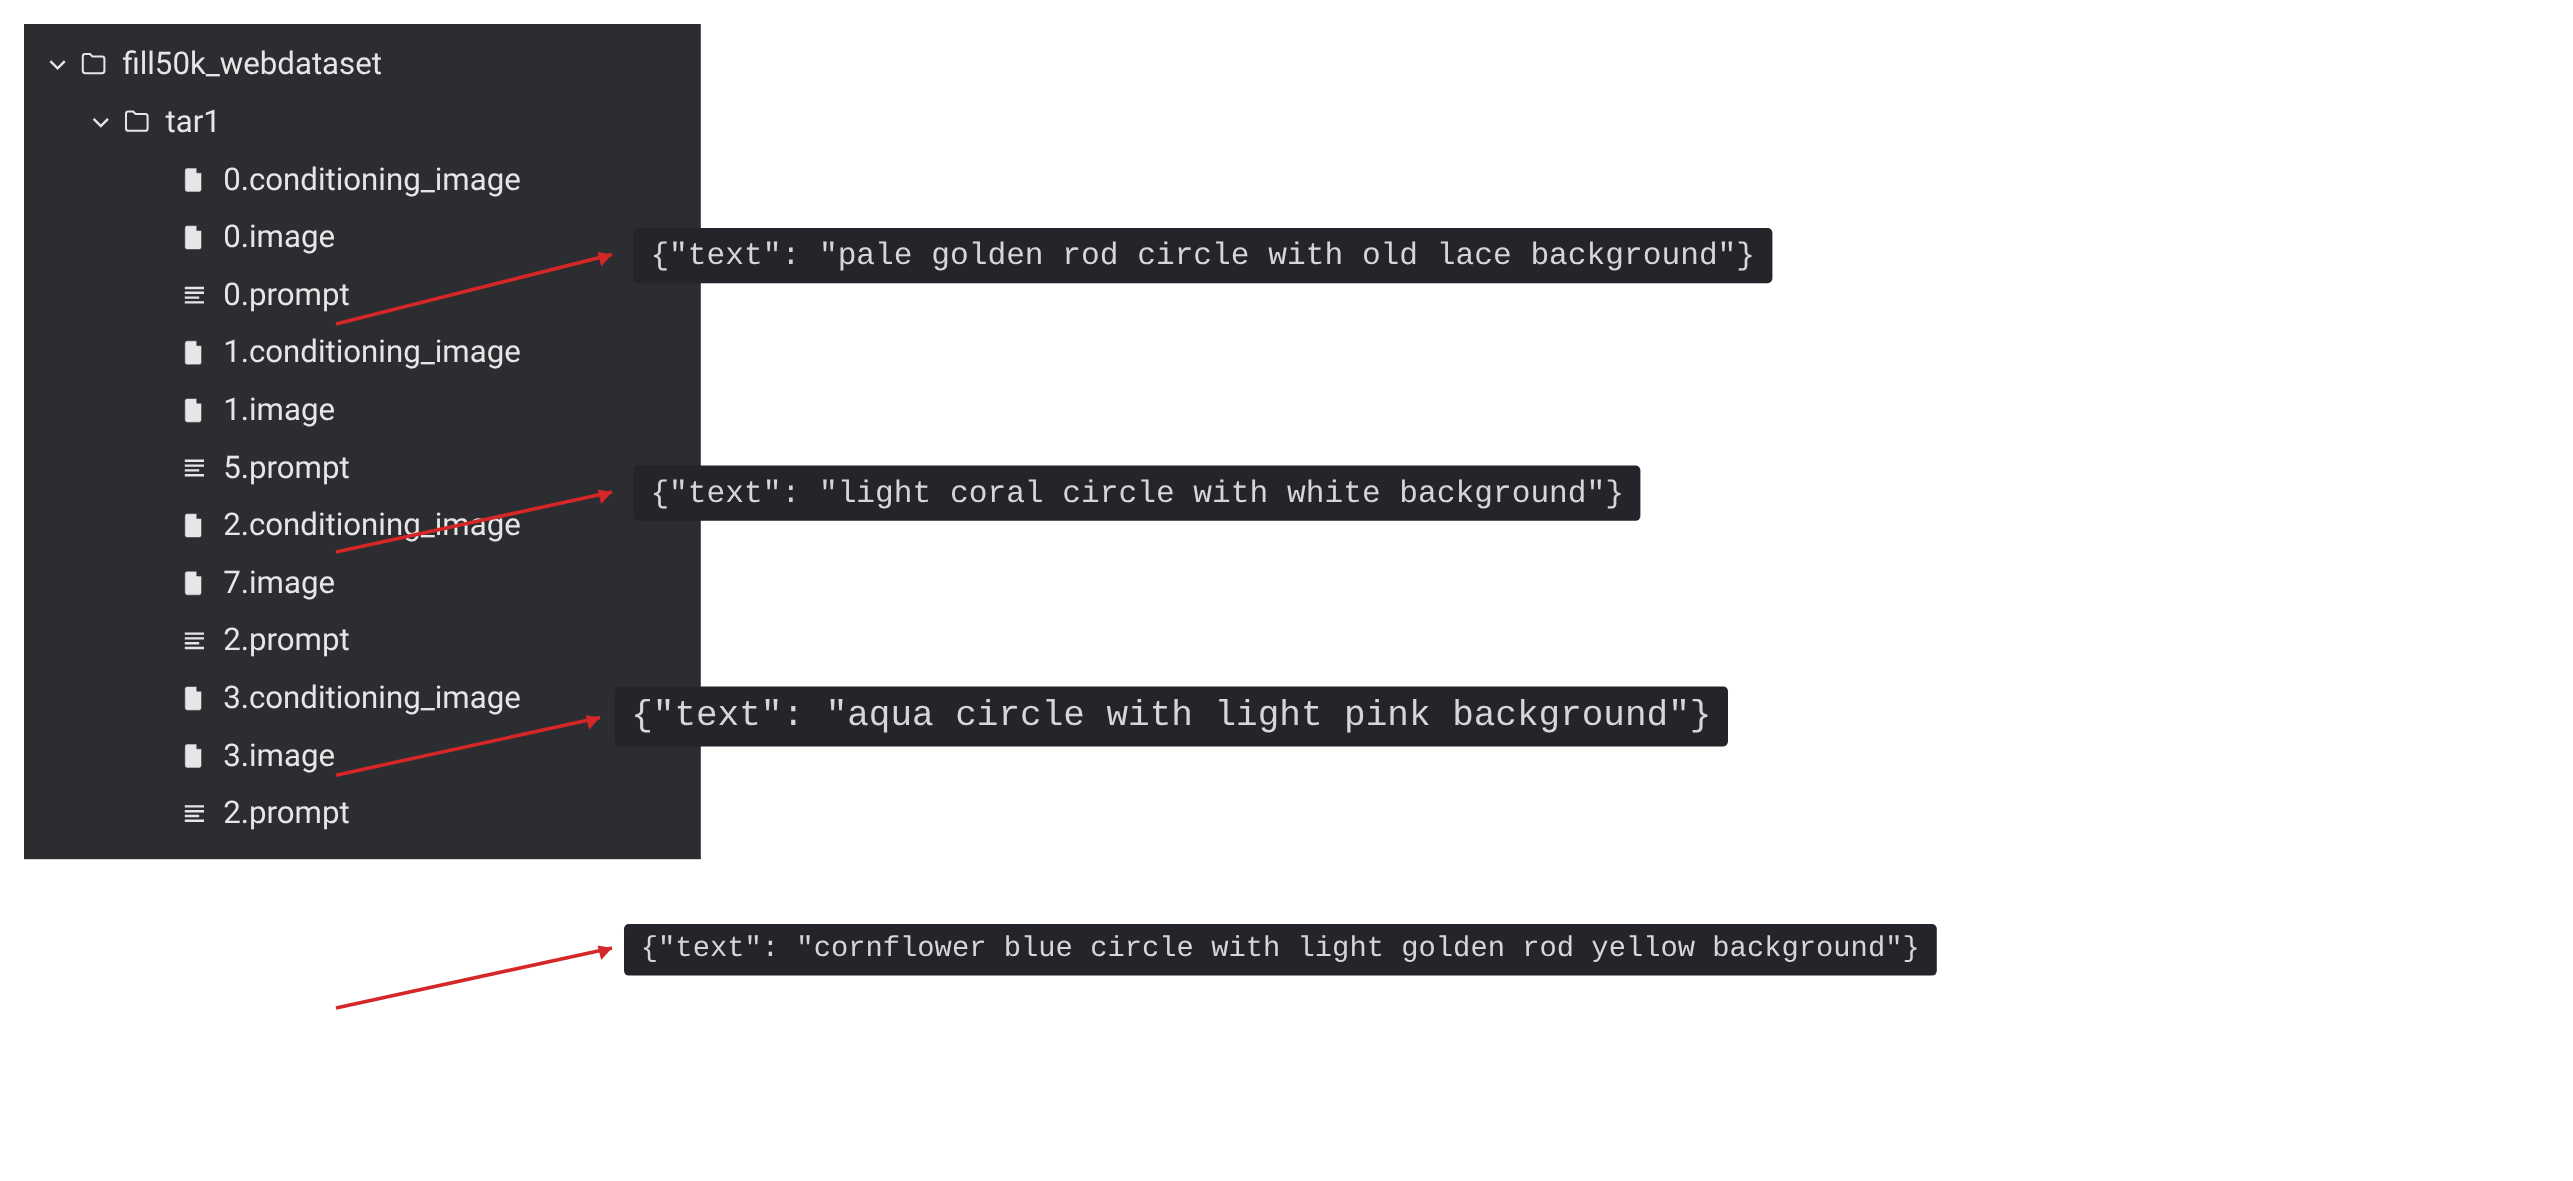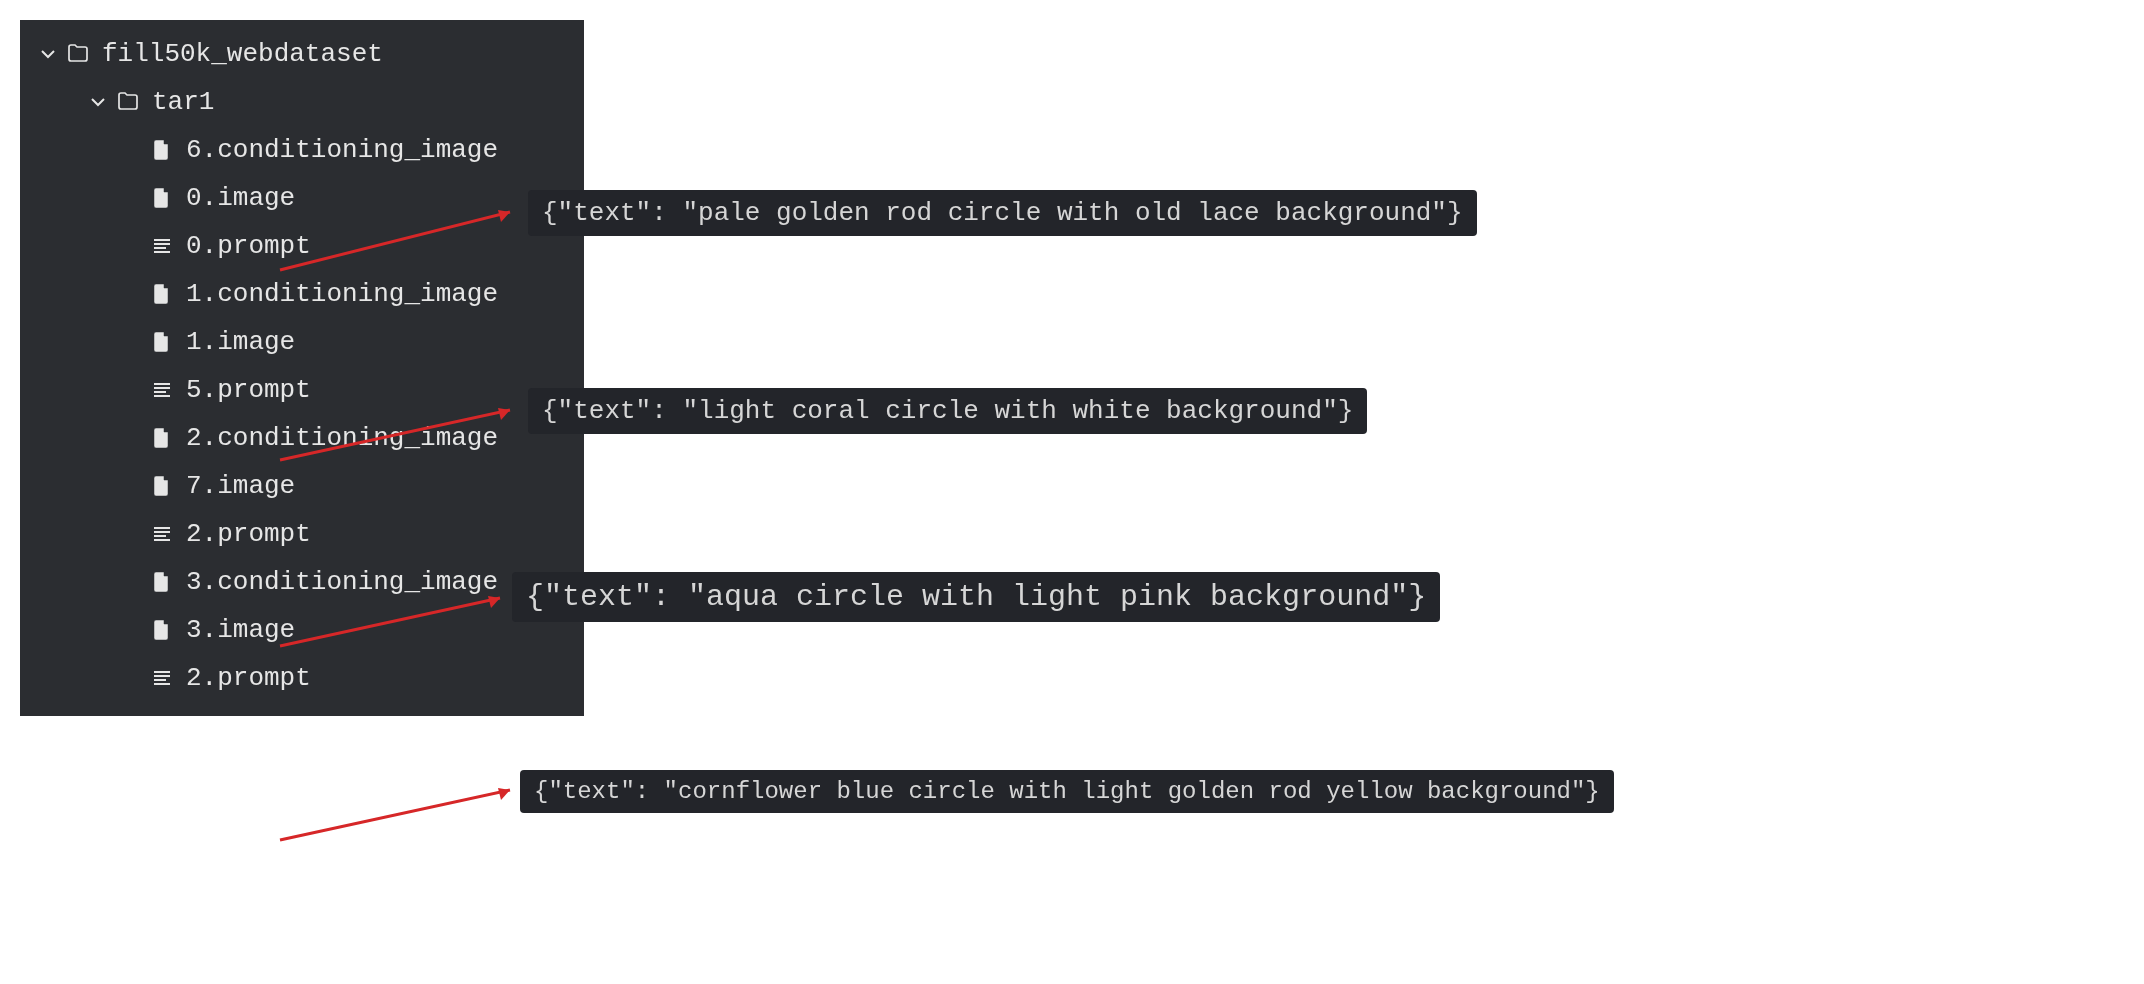--- a/index.html
+++ b/index.html
@@ -12,32 +12,31 @@
     }
     .tree-panel {
       position: absolute;
       left: 20px;
       top: 20px;
       width: 564px;
       background: #2b2d31;
       border-radius: 0;
       padding: 10px 0 14px 0;
       color: #e6e6e6;
-      font-family: Liberation Mono, monospace;
     }
     .tree-row {
       display: flex;
       align-items: center;
       height: 48px;
       font-size: 26px;
       padding-left: 10px;
       cursor: pointer;
     }
     .tree-row.depth0 { padding-left: 18px; }
-    .tree-row.depth1 { padding-left: 68px; }
+    .tree-row.depth1 { padding-left: 54px; }
     .tree-row.depth2 { padding-left: 128px; }
     .chevron {
       width: 20px;
       display: inline-flex;
       align-items: center;
       justify-content: center;
       margin-right: 6px;
     }
     .chevron svg { width: 16px; height: 16px; }
     .icon {
@@ -99,21 +98,21 @@
     </span>
     <span class="label">tar1</span>
   </div>
 
   <div class="tree-row depth2">
     <span class="icon">
       <svg viewBox="0 0 24 24">
           <path d="M6 2 h8 l4 4 v14 a2 2 0 0 1 -2 2 H6 a2 2 0 0 1 -2 -2 V4 a2 2 0 0 1 2 -2 Z M14 2 v4 h4" fill="#e6e6e6" stroke="#2b2d31" stroke-width="0.5"></path>
         </svg>
     </span>
-    <span class="label">6.conditioning_image</span>
+    <span class="label">0.conditioning_image</span>
   </div>
 
   <div class="tree-row depth2">
     <span class="icon">
       <svg viewBox="0 0 24 24">
           <path d="M6 2 h8 l4 4 v14 a2 2 0 0 1 -2 2 H6 a2 2 0 0 1 -2 -2 V4 a2 2 0 0 1 2 -2 Z M14 2 v4 h4" fill="#e6e6e6" stroke="#2b2d31" stroke-width="0.5"></path>
         </svg>
     </span>
     <span class="label">0.image</span>
   </div>

